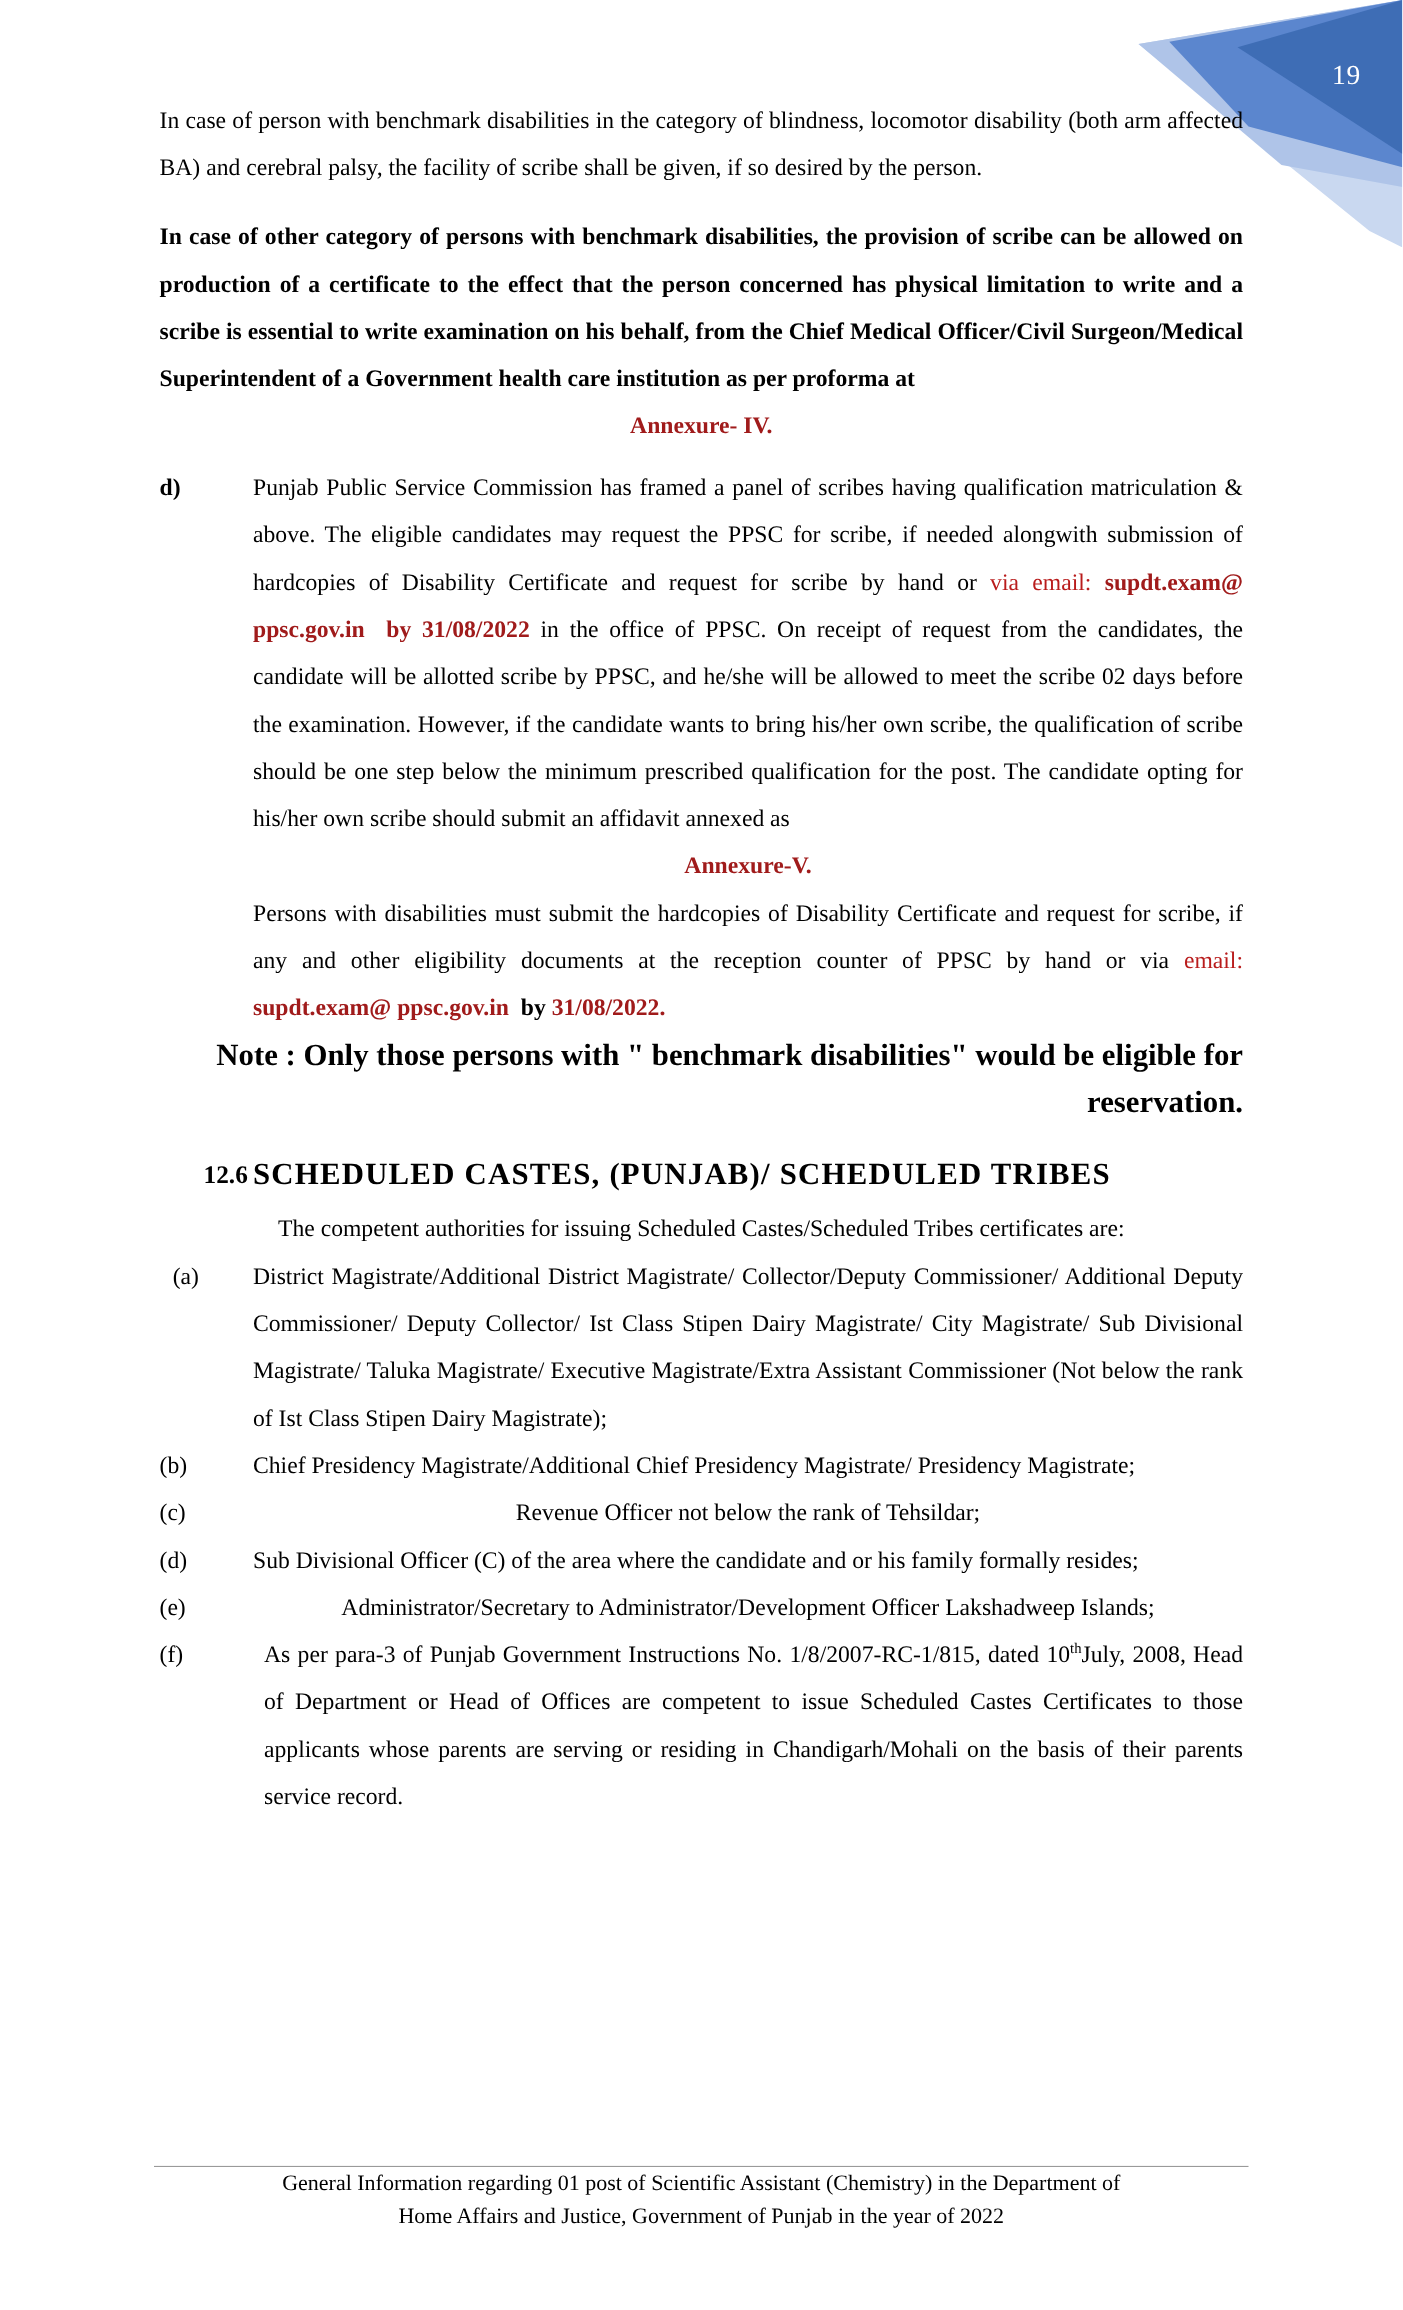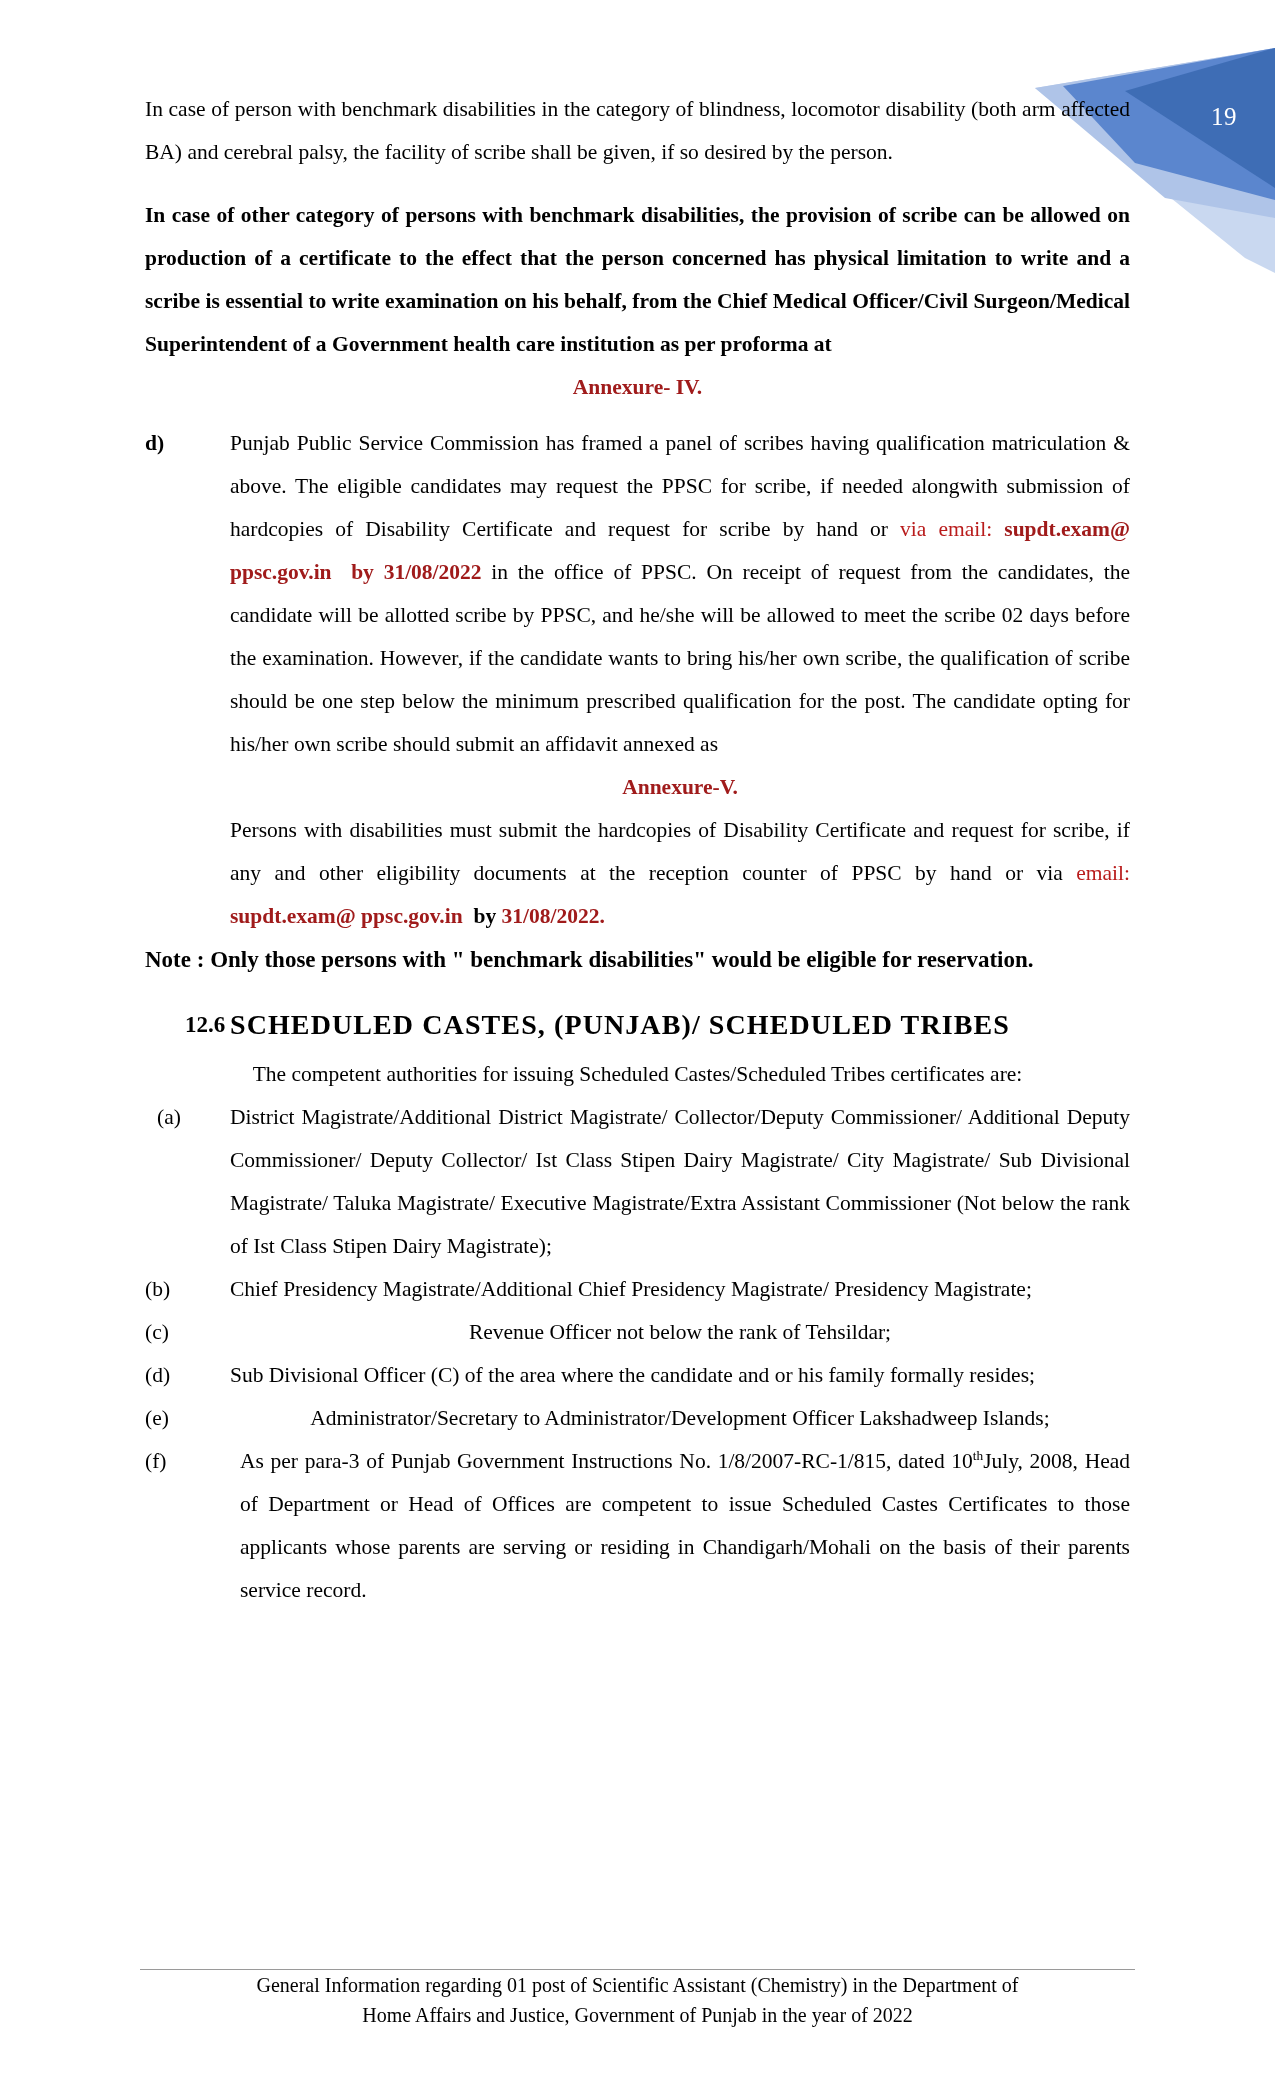--- a/index.html
+++ b/index.html
@@ -22,21 +22,20 @@
 
   
   .corner-banner {
     position: absolute;
     top: 0;
     right: 0;
     width: 260px;
     height: 225px;
     overflow: hidden;
     pointer-events: none;
-    margin-top: 48px;
   }
   .corner-banner svg { display: block; }
   .page-number {
     position: absolute;
     top: 55px;
     right: 38px;
     color: #ffffff;
     font-size: 25px;
     font-family: "Liberation Serif", "DejaVu Serif", serif;
     letter-spacing: 0.5px;
@@ -82,25 +81,25 @@
   .bodytext.last, p.para.last { text-align: center; }
 
   .bold { font-weight: bold; }
   .red { color: #b91c1c; }
   .redb { color: #A01B1B; font-weight: bold; }
 
   .gap-sm { height: 13px; }
   .gap-md { height: 20px; }
 
   .note-line {
-    font-size: 23px;
+    font-size: 28px;
     line-height: 43px;
     font-weight: bold;
     margin-left: 0;
-    text-align: left;
+    text-align: right;
   }
 
   .section-head {
     position: relative;
     margin-top: 22px;
     margin-bottom: 6px;
     height: 44px;
   }
   .section-num {
     position: absolute;

